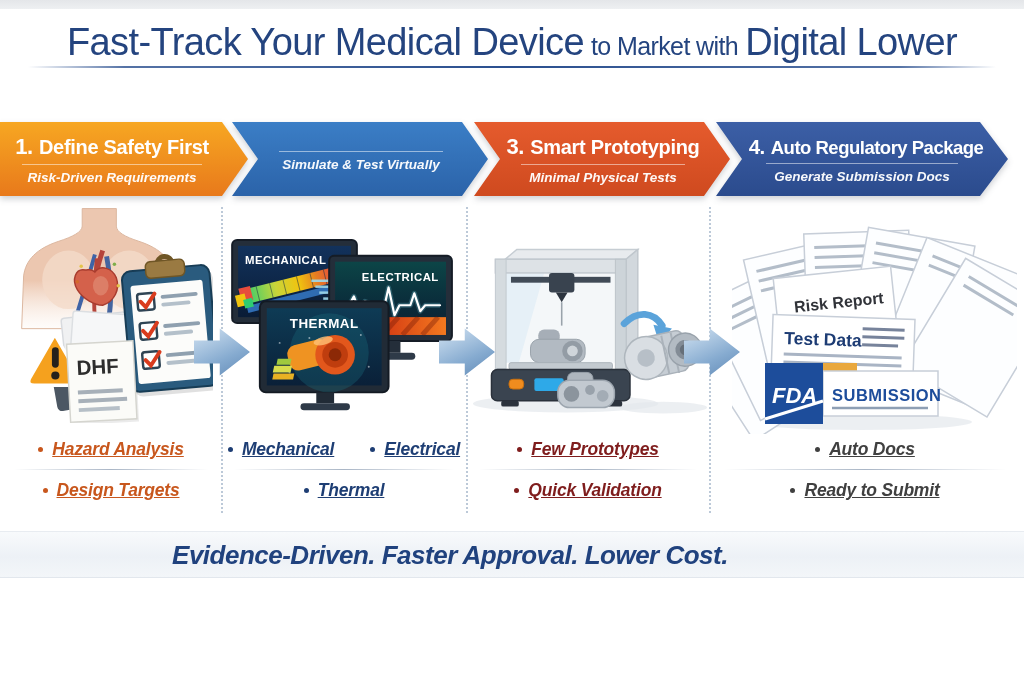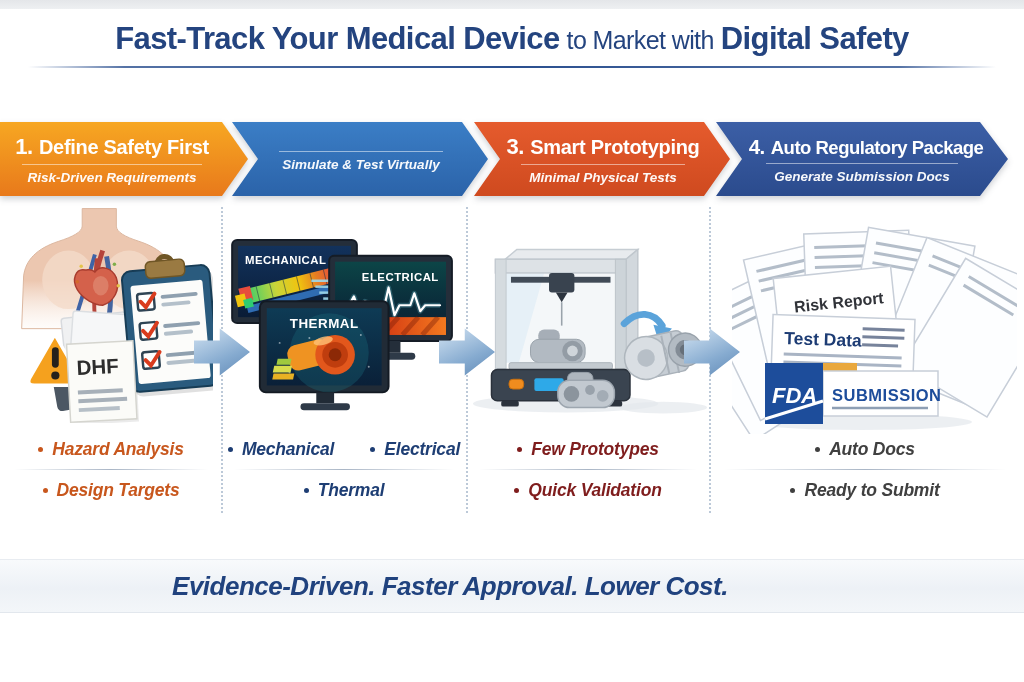--- a/index.html
+++ b/index.html
@@ -9,21 +9,21 @@
     position:relative; width:1024px; height:682px; background:#ffffff;
     overflow:hidden; margin:0 auto;
   }
   
   .top-strip { position:absolute; top:0; left:0; right:0; height:9px;
     background:linear-gradient(180deg,#e4e6e9,#eef0f2); }
 
   
   .header { position:absolute; top:21px; left:0; right:0; text-align:center;
     color:#24447f; letter-spacing:-0.6px; white-space:nowrap; }
-  .t-bold { font-size:31px; font-weight:bold;text-align:center; }
+  .t-bold { font-size:38px; font-weight:normal;text-align:center; }
   .t-reg  { font-size:25px; font-weight:normal; margin:0 7px; }
   .title-line { position:absolute; top:66px; left:28px; right:28px; height:2px;
     background:linear-gradient(90deg, rgba(42,79,143,0), rgba(42,79,143,.8) 10%,
       #2a4f8f 50%, rgba(42,79,143,.8) 90%, rgba(42,79,143,0)); }
 
   
   .banners { position:absolute; top:122px; left:0; height:78px; width:1024px;
     filter:drop-shadow(0 3px 3px rgba(30,40,60,.22)); }
   .banner { position:absolute; top:0; height:74px; color:#fff;
     display:flex; flex-direction:column; justify-content:center; align-items:center; }
@@ -61,42 +61,42 @@
   .svg-bold { font-family:"Liberation Sans",sans-serif; font-weight:bold; }
 
   
   .bcol { position:absolute; top:435px; text-align:center; z-index:1; }
   .bcol.c1 { left:6px;   width:210px; color:#c8571d; }
   .bcol.c2 { left:224px; width:240px; color:#1e3e74; }
   .bcol.c3 { left:470px; width:236px; color:#7f1d1d; }
   .bcol.c4 { left:712px; width:306px; color:#404040; }
   .brow { display:flex; justify-content:center; align-items:center; gap:36px;
     height:29px; font-size:17.5px; font-weight:bold; font-style:italic; letter-spacing:-0.2px; }
-  .bitem { white-space:nowrap; }
+  .bitem { white-space:nowrap;text-decoration:underline; }
   .bdot { display:inline-block; width:5px; height:5px; border-radius:50%;
     background:currentColor; margin-right:9px; vertical-align:3px; }
   .bdiv { height:1px; margin:5px auto 6px; width:92%;
     background:linear-gradient(90deg, rgba(165,178,195,0), rgba(165,178,195,.95), rgba(165,178,195,0)); }
 
   
-  .tagline-strip { position:absolute; top:531px; left:0; right:0; height:54px;
+  .tagline-strip { position:absolute; top:531px; left:0; right:0; height:47px;
     background:linear-gradient(180deg,#f8fafc,#edf1f6 55%,#f3f6f9);
-    border-top:1px solid #e8ecf1; border-bottom:1px solid #e2e7ed;margin-top:28px; }
+    border-top:1px solid #e8ecf1; border-bottom:1px solid #e2e7ed; }
   .tagline-strip span { position:absolute; left:450px; top:50%;
     transform:translate(-50%,-50%); font-size:26px; font-weight:bold; font-style:italic;
     color:#20427e; letter-spacing:-0.5px; white-space:nowrap; }
 </style>
 </head>
 <body>
 
 <div id="page">
   <div class="top-strip"></div>
 
   <div class="header">
-    <span class="t-bold">Fast-Track Your Medical Device</span><span class="t-reg">to Market with</span><span class="t-bold">Digital Safety</span>
+    <span class="t-bold">Fast-Track Your Medical Device</span><span class="t-reg">to Market with</span><span class="t-bold">Digital Lower</span>
   </div>
   <div class="title-line"></div>
 
   <div class="banners">
     <div class="banner s1">
       <div class="step-head"><span class="step-num">1.</span><span>Define Safety First</span></div>
       <div class="banner-line"></div>
       <div class="step-sub">Risk-Driven Requirements</div>
     </div>
     <div class="banner s2">

